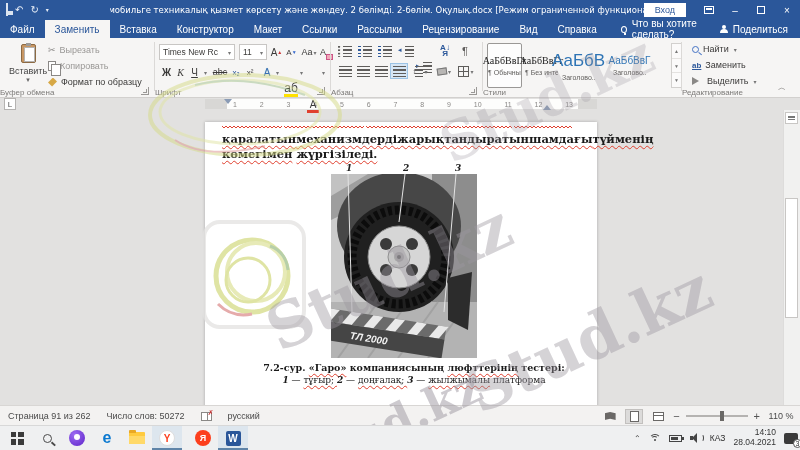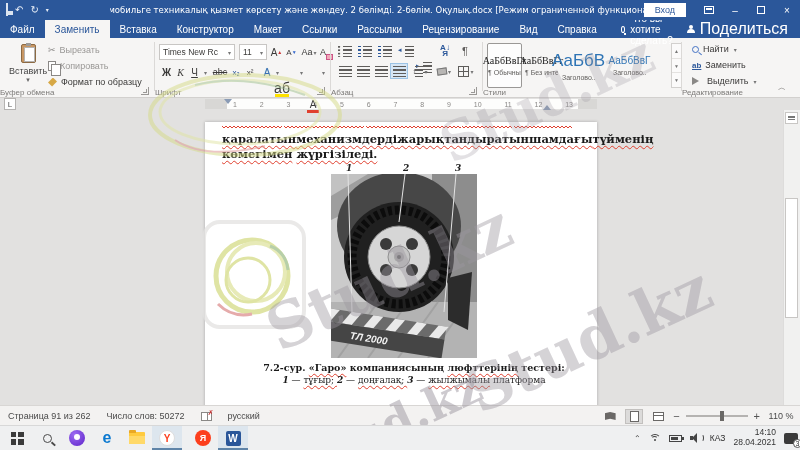--- a/index.html
+++ b/index.html
@@ -21,21 +21,21 @@
   .ribopt::after{content:"";position:absolute;left:1px;top:1px;right:1px;height:2px;background:#fff}
   .restorebx{width:8px;height:8px;border:1px solid #fff}
 
   
   .tabsrow{position:absolute;top:20px;left:0;right:0;height:18px;background:#2b579a;display:flex;align-items:stretch;color:#fff;font-size:10px;z-index:4}
   .tab{display:flex;align-items:center;padding:0 10px;cursor:pointer;white-space:nowrap}
   .tab.active{background:#f6f5f4;color:#2b579a}
   .tellme{display:flex;align-items:center;gap:5px;margin-left:14px;font-size:10px;cursor:pointer}
   .bulb{width:7px;height:7px;border:1px solid #fff;border-radius:50%;position:relative}
   .bulb::after{content:"";position:absolute;left:2px;top:6px;width:2px;height:2px;background:#fff}
-  .share{margin-left:auto;display:flex;align-items:center;gap:5px;padding-right:12px;font-size:16px;cursor:pointer}
+  .share{margin-left:auto;display:flex;align-items:center;gap:5px;padding-right:12px;font-size:10px;cursor:pointer}
   .person{width:8px;height:8px;position:relative}
   .person::before{content:"";position:absolute;left:2px;top:0;width:4px;height:4px;border-radius:50%;background:#fff}
   .person::after{content:"";position:absolute;left:0;top:4px;width:8px;height:4px;border-radius:4px 4px 0 0;background:#fff}
 
   
   .ribbon{position:absolute;top:38px;left:0;right:0;height:60px;background:#f6f5f4;border-bottom:1px solid #d2d0ce;z-index:3;color:#3b3a39}
   .gsep{position:absolute;top:4px;bottom:6px;width:1px;background:#dbd9d7}
   .glabel{position:absolute;bottom:1px;left:0;right:0;text-align:left;font-size:8px;color:#7c7a78}
   .lnch{position:absolute;bottom:3px;width:8px;height:8px;border-right:1px solid #9a9896;border-bottom:1px solid #9a9896;cursor:pointer}
   .lnch::after{content:"";position:absolute;right:1px;bottom:1px;width:3px;height:3px;border-right:1px solid #9a9896;border-bottom:1px solid #9a9896}
@@ -295,21 +295,21 @@
       <div class="fbtn" style="left:46px;top:26px;width:8px">
           <span class="dd6">▾</span>
         </div>
       <div class="fbtn strike" style="left:56px;top:26px;width:18px">abc</div>
       <div class="fbtn" style="left:74px;top:26px;width:14px;font-size:8px;color:#2b579a">x₂</div>
       <div class="fbtn" style="left:88px;top:26px;width:14px;font-size:8px">x²</div>
       <div class="fbtn eff" style="left:106px;top:26px;width:12px">А</div>
       <div class="fbtn" style="left:118px;top:26px;width:8px">
           <span class="dd6">▾</span>
         </div>
-      <div class="fbtn ubar yellow" style="left:120px;top:26px;width:14px;font-size:14px">аб</div>
+      <div class="fbtn ubar yellow" style="left:129px;top:26px;width:14px;font-size:12px">аб</div>
       <div class="fbtn" style="left:142px;top:26px;width:8px">
           <span class="dd6">▾</span>
         </div>
       <div class="fbtn ubar red" style="left:152px;top:26px;width:12px">А</div>
       <div class="fbtn" style="left:164px;top:26px;width:8px">
           <span class="dd6">▾</span>
         </div>
 
       <div class="glabel">Шрифт</div>
       <div class="lnch" style="right:4px"></div>

